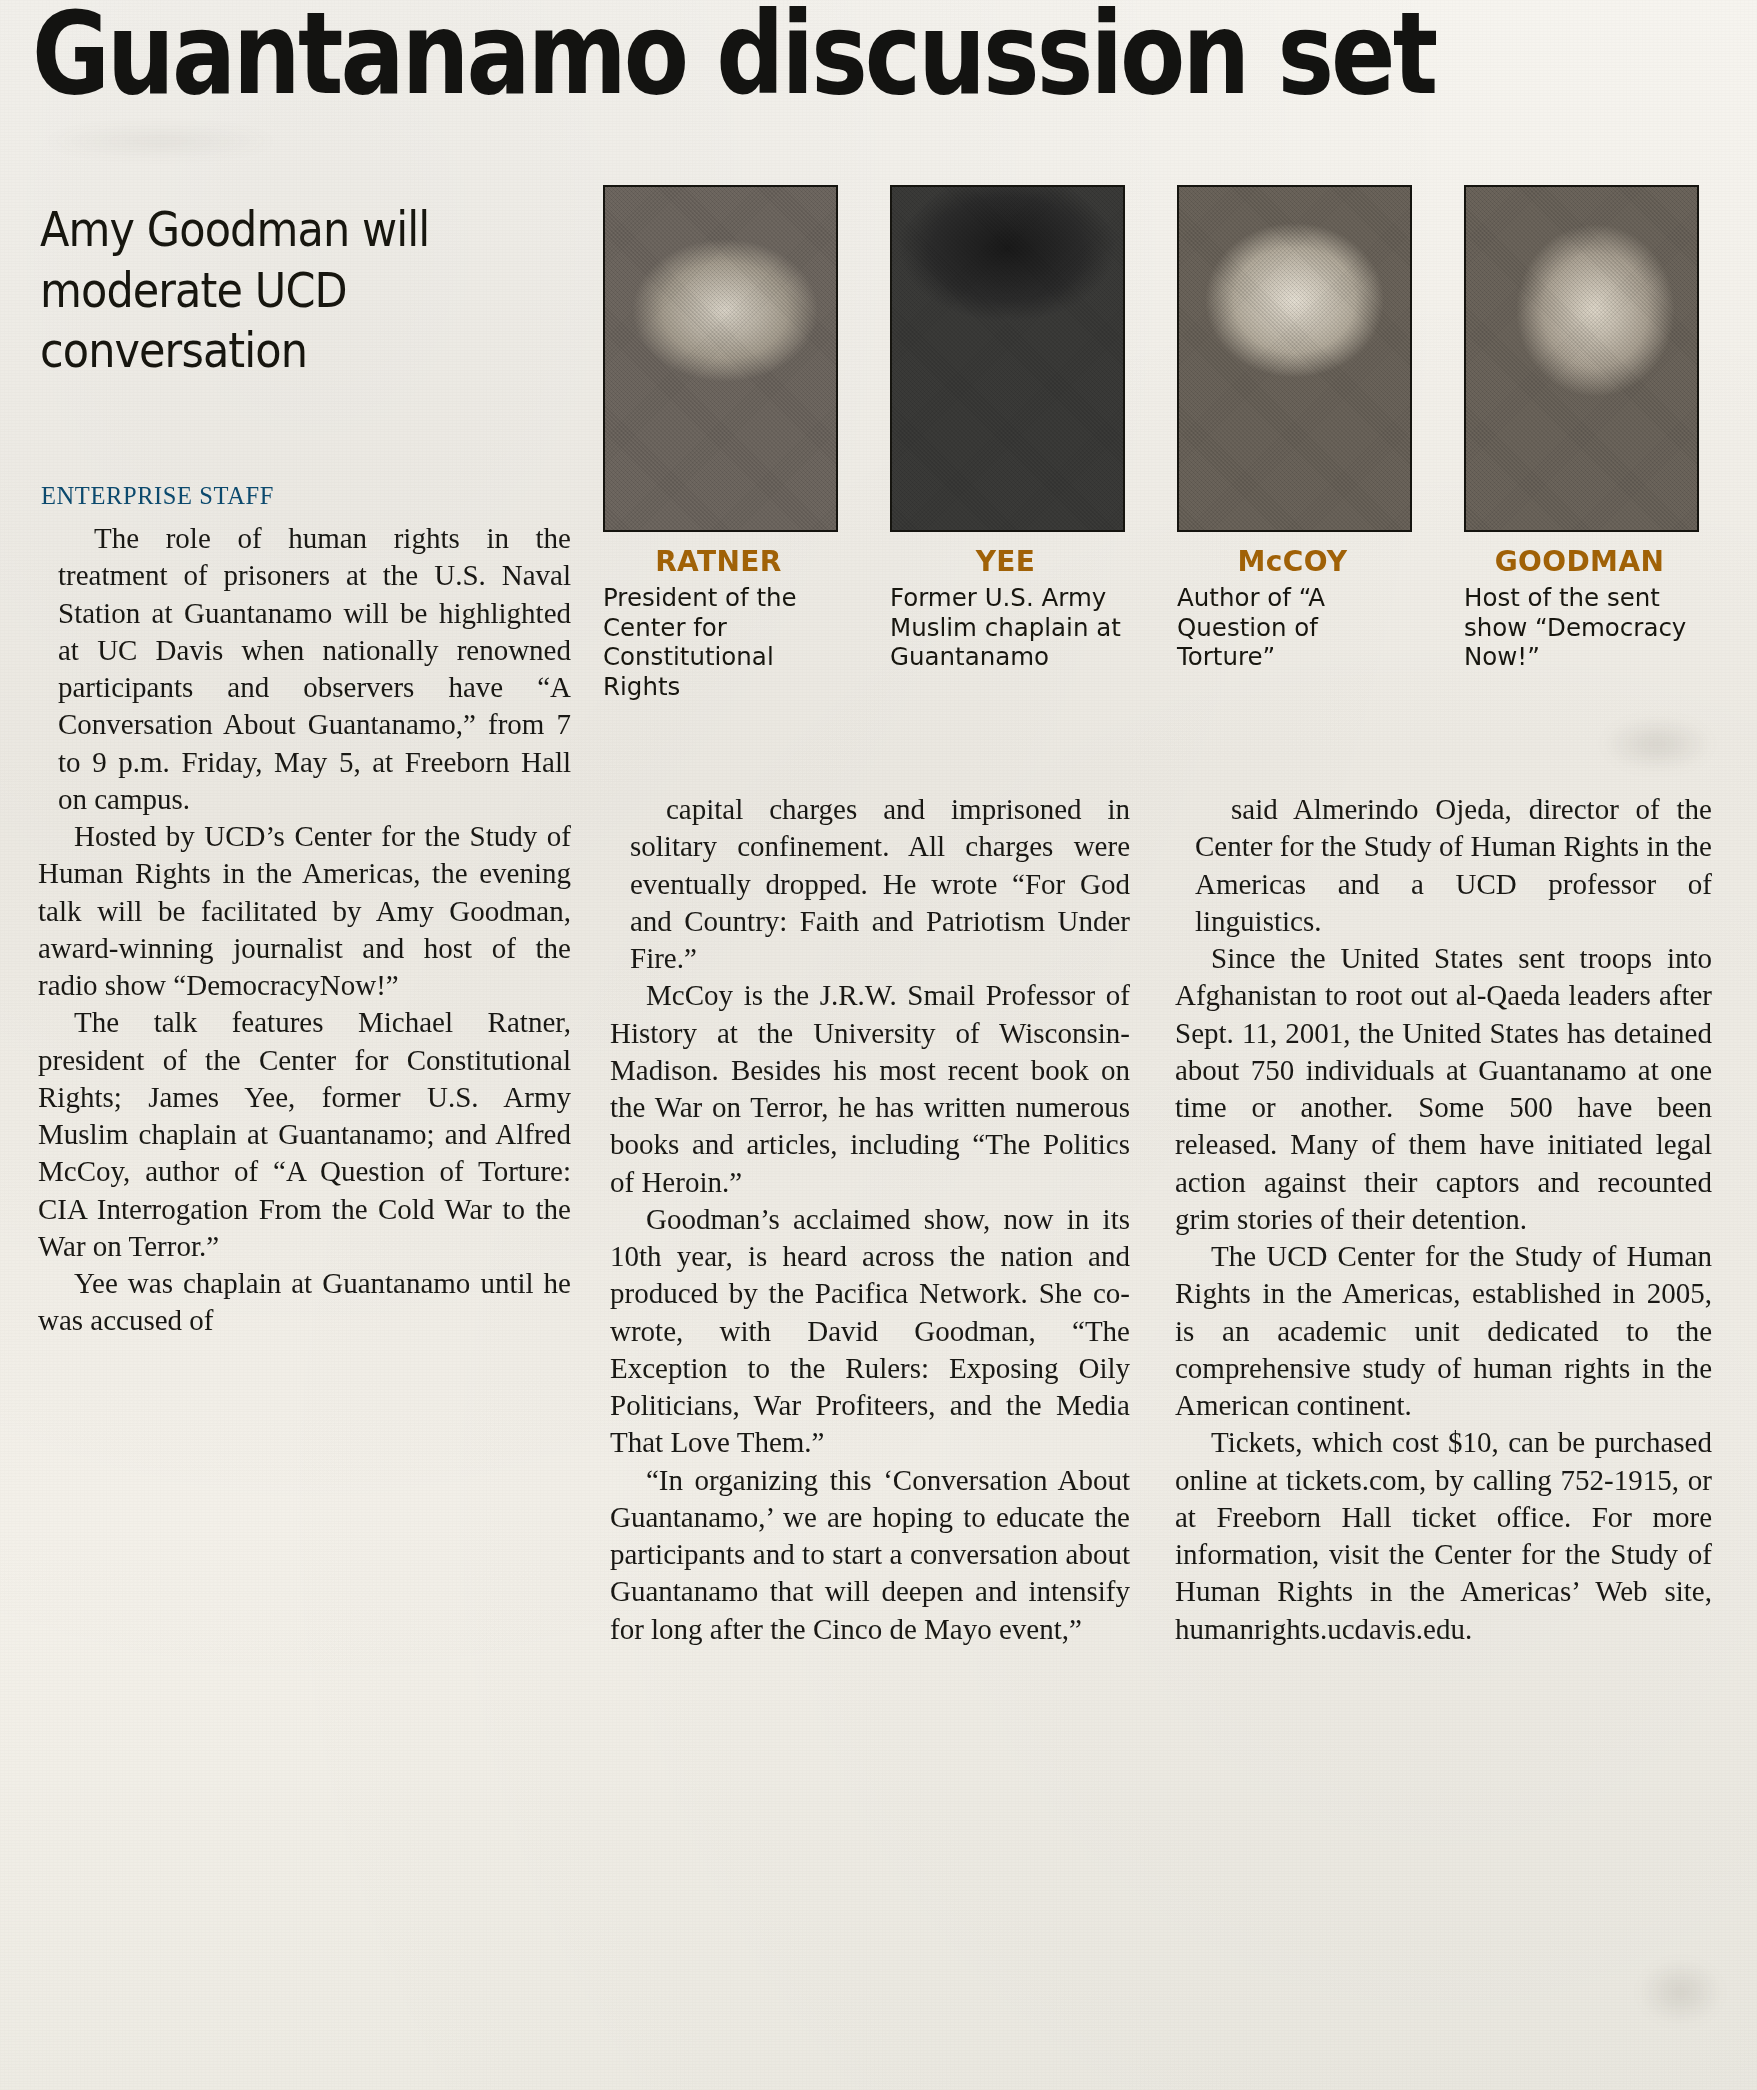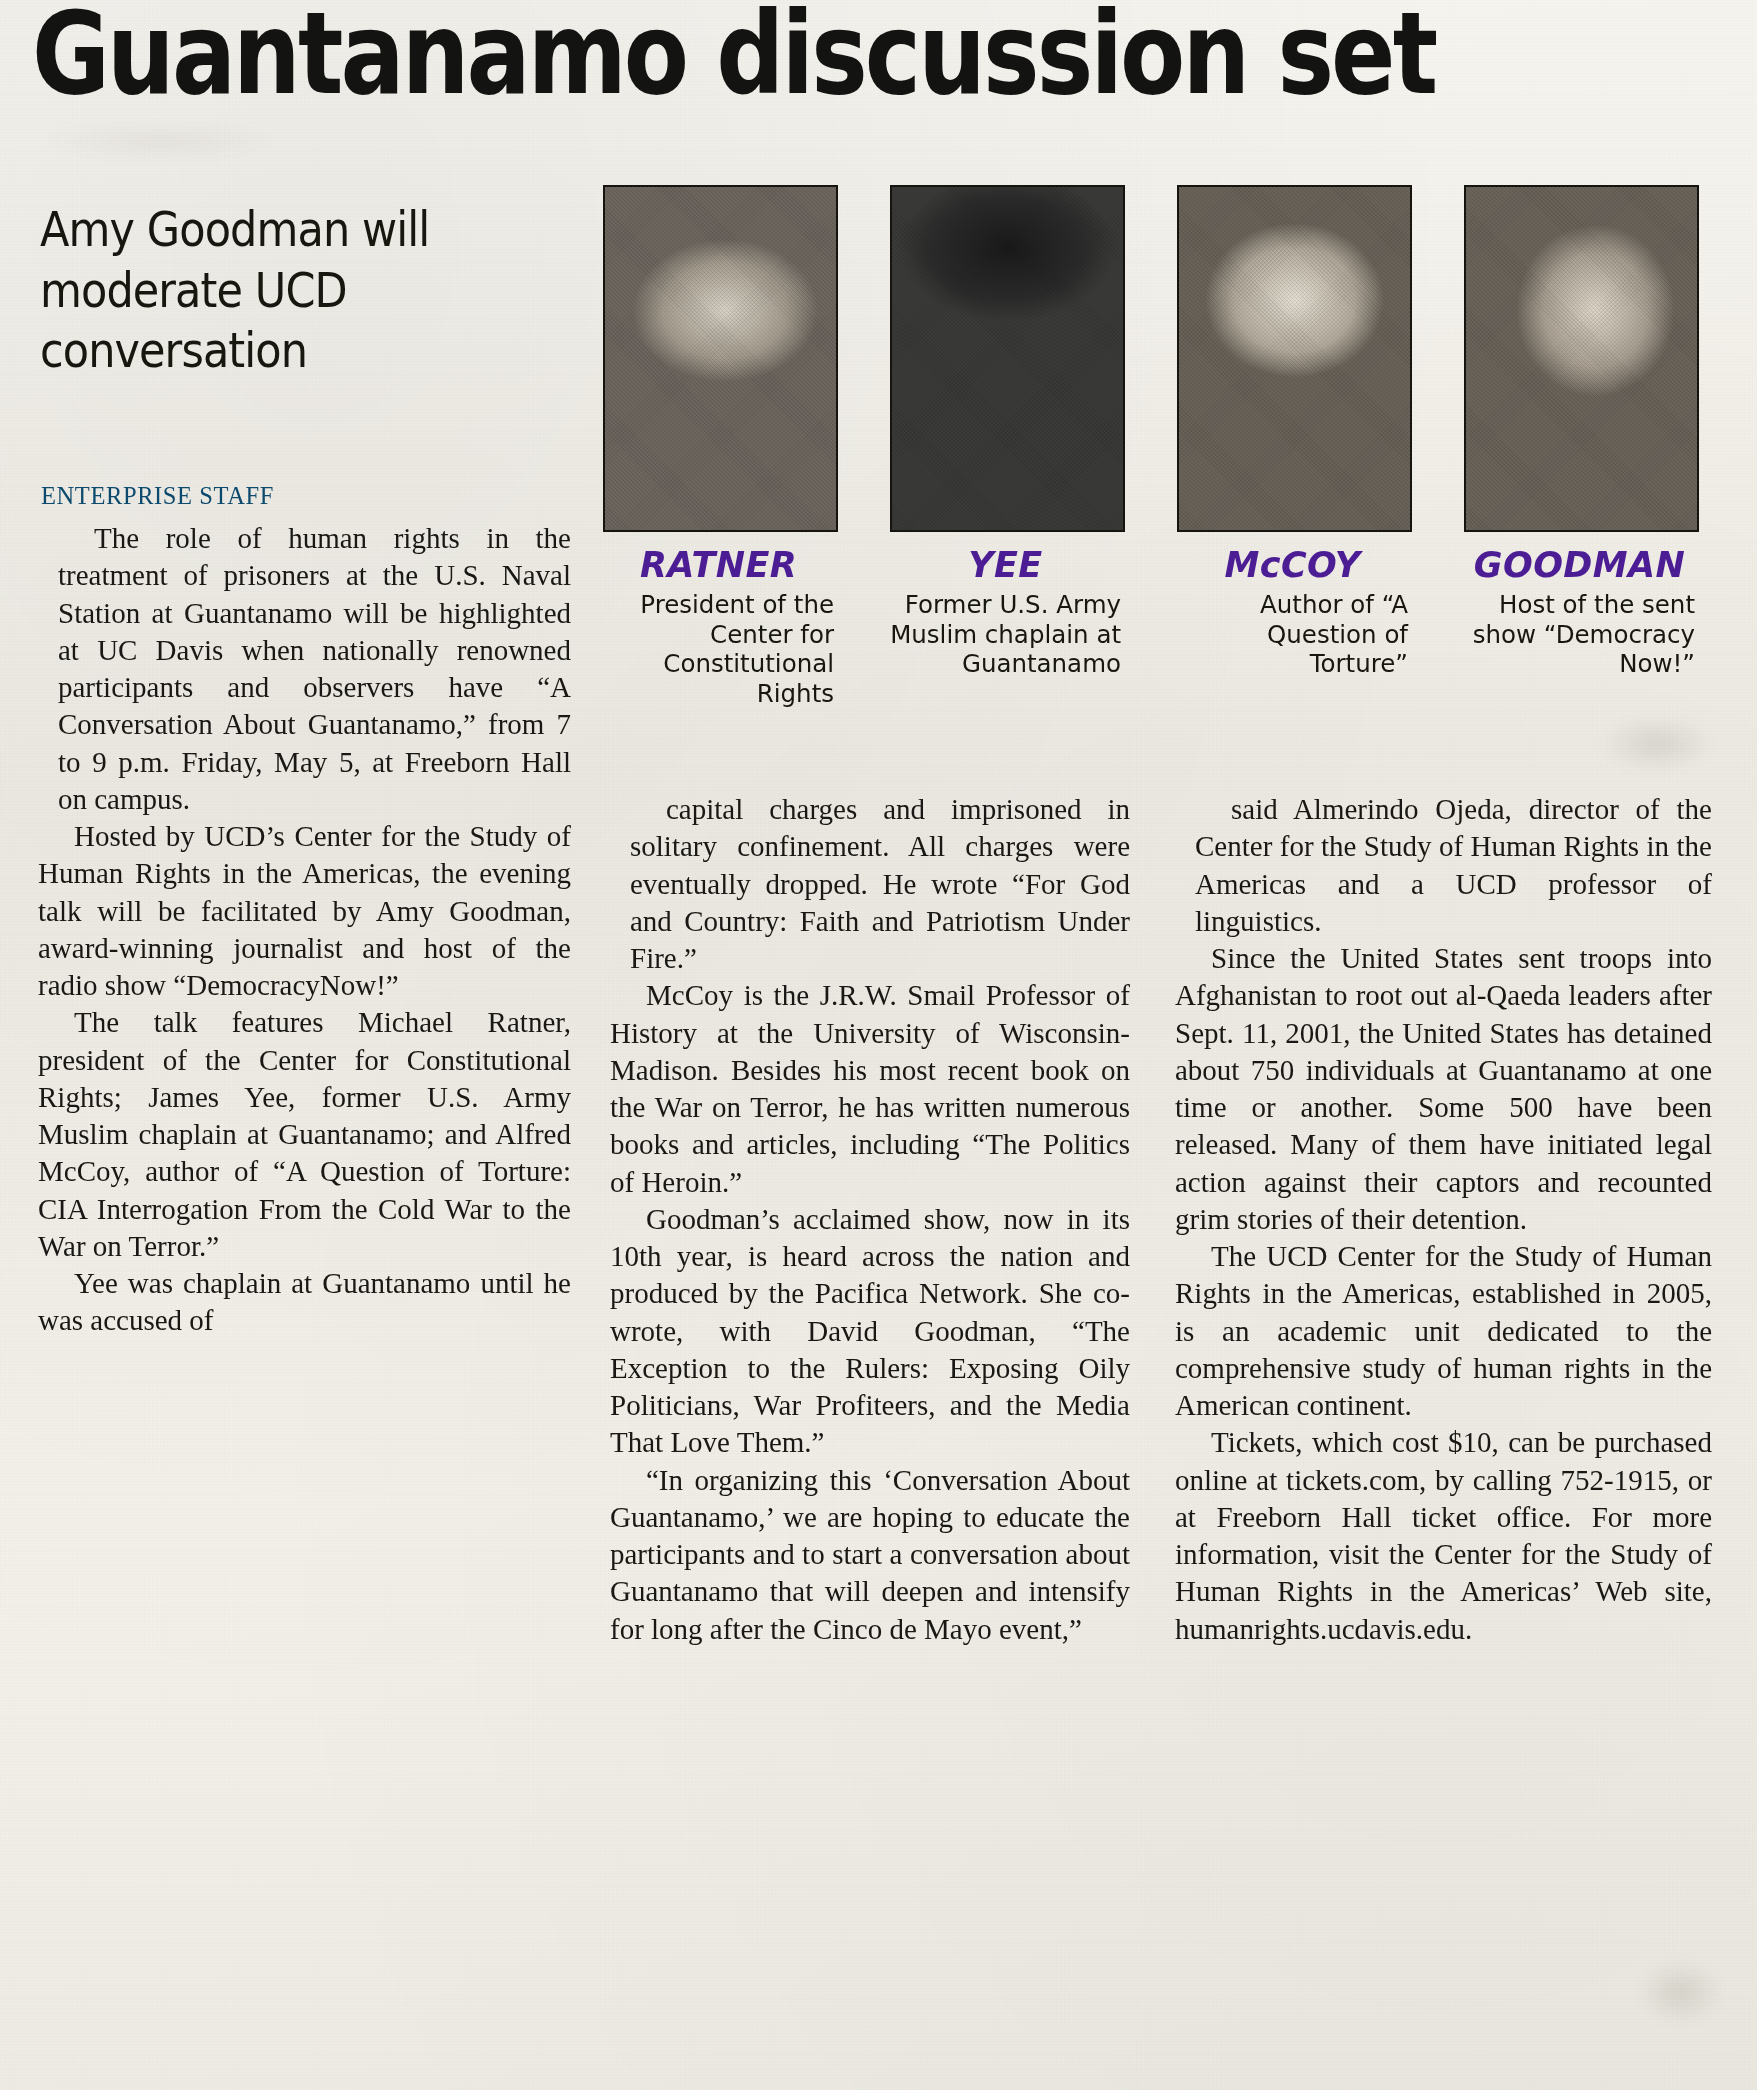--- a/index.html
+++ b/index.html
@@ -136,32 +136,31 @@
     inset: 0;
     opacity: 0.55;
     background-image:
       repeating-linear-gradient(45deg, rgba(0,0,0,0.16) 0 0.9px, rgba(255,255,255,0.05) 0.9px 2.8px),
       repeating-linear-gradient(-45deg, rgba(0,0,0,0.10) 0 0.9px, rgba(255,255,255,0.04) 0.9px 2.8px);
     mix-blend-mode: multiply;
   }
   .cap-name {
     font-family: "DejaVu Sans", sans-serif;
     font-weight: bold;
-    font-size: 35px;
+    font-size: 28px;
     letter-spacing: 0.4px;
     text-align: center;
     margin-top: 13px;
-    color: #4c1d95;
-    font-style: italic;
+    color: #a16207;
   }
   .cap-desc {
     font-family: "DejaVu Sans", sans-serif;
     font-size: 24.5px;
     line-height: 1.22;
-    text-align: right;
+    text-align: left;
     margin-top: 4.7px;
     color: #17160f;
   }
 
   
   .col {
     position: absolute;
     font-family: "Liberation Serif", serif;
     font-size: 29px;
     line-height: 1.285;

